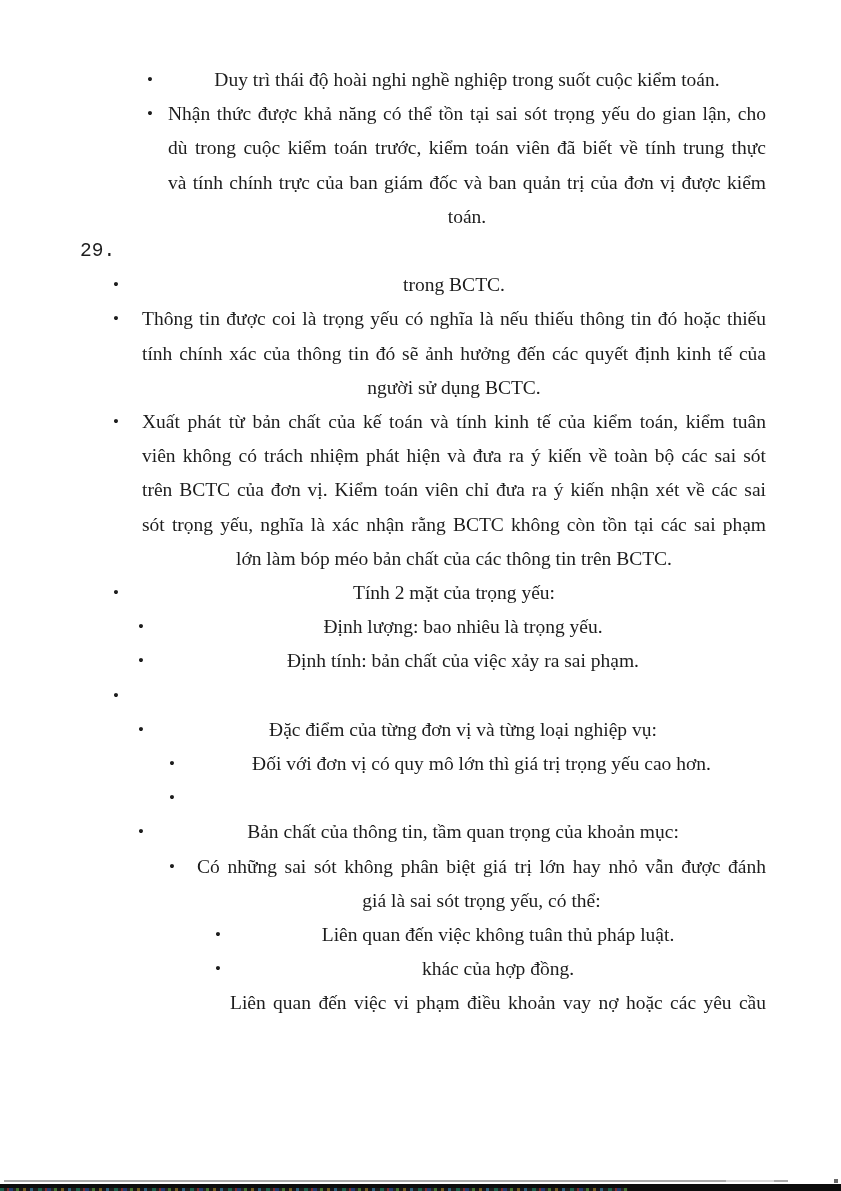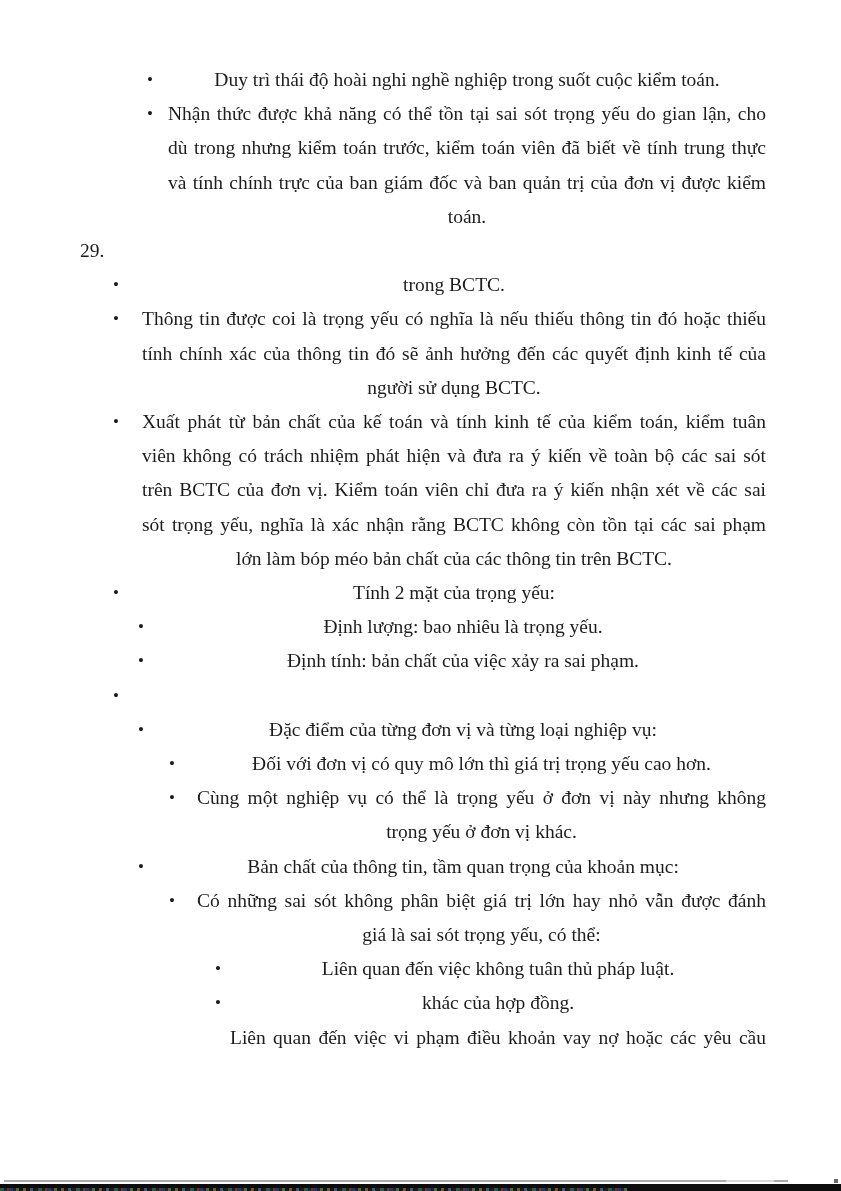--- a/index.html
+++ b/index.html
@@ -36,21 +36,21 @@
     line-height: 34.2px;
     white-space: nowrap;
     text-align: center;
   }
   .line.fill {
     text-align: justify;
     text-align-last: justify;
   }
   
   .ind-l28 { padding-left: 147px; } .ind-l28 .marker { width: 21px; }
-  .ind-num { padding-left: 80px;  } .ind-num .marker { width: 30px; }
+  .ind-num { padding-left: 80px;  } .ind-num .marker { width: 30px; font-family: Liberation Mono, monospace; }
   .ind-l1  { padding-left: 113px; } .ind-l1 .marker  { width: 29px; }
   .ind-l2  { padding-left: 138px; } .ind-l2 .marker  { width: 22px; }
   .ind-l3  { padding-left: 169px; } .ind-l3 .marker  { width: 28px; }
   .ind-l4  { padding-left: 215px; } .ind-l4 .marker  { width: 15px; }
 
   
   .scan-line {
     position: absolute; left: 4px; top: 1180px;
     width: 784px; height: 2px; background: #ababab;
   }
@@ -84,21 +84,21 @@
       <div class="block ind-l28">
         <span class="marker dot">•</span>
         <div class="text">
           <div class="line">Duy trì thái độ hoài nghi nghề nghiệp trong suốt cuộc kiểm toán.</div>
         </div>
       </div>
       <div class="block ind-l28">
         <span class="marker dot">•</span>
         <div class="text">
           <div class="line fill">Nhận thức được khả năng có thể tồn tại sai sót trọng yếu do gian lận, cho</div>
-          <div class="line fill">dù trong nhưng kiểm toán trước, kiểm toán viên đã biết về tính trung thực</div>
+          <div class="line fill">dù trong cuộc kiểm toán trước, kiểm toán viên đã biết về tính trung thực</div>
           <div class="line fill">và tính chính trực của ban giám đốc và ban quản trị của đơn vị được kiểm</div>
           <div class="line">toán.</div>
         </div>
       </div>
       <div class="block ind-num">
         <span class="marker">29.</span>
       </div>
       <div class="block ind-l1">
         <span class="marker dot">•</span>
         <div class="text">
@@ -151,24 +151,20 @@
         </div>
       </div>
       <div class="block ind-l3">
         <span class="marker dot">•</span>
         <div class="text">
           <div class="line">Đối với đơn vị có quy mô lớn thì giá trị trọng yếu cao hơn.</div>
         </div>
       </div>
       <div class="block ind-l3">
         <span class="marker dot">•</span>
-        <div class="text">
-          <div class="line fill">Cùng một nghiệp vụ có thể là trọng yếu ở đơn vị này nhưng không</div>
-          <div class="line">trọng yếu ở đơn vị khác.</div>
-        </div>
       </div>
       <div class="block ind-l2">
         <span class="marker dot">•</span>
         <div class="text">
           <div class="line">Bản chất của thông tin, tầm quan trọng của khoản mục:</div>
         </div>
       </div>
       <div class="block ind-l3">
         <span class="marker dot">•</span>
         <div class="text">

